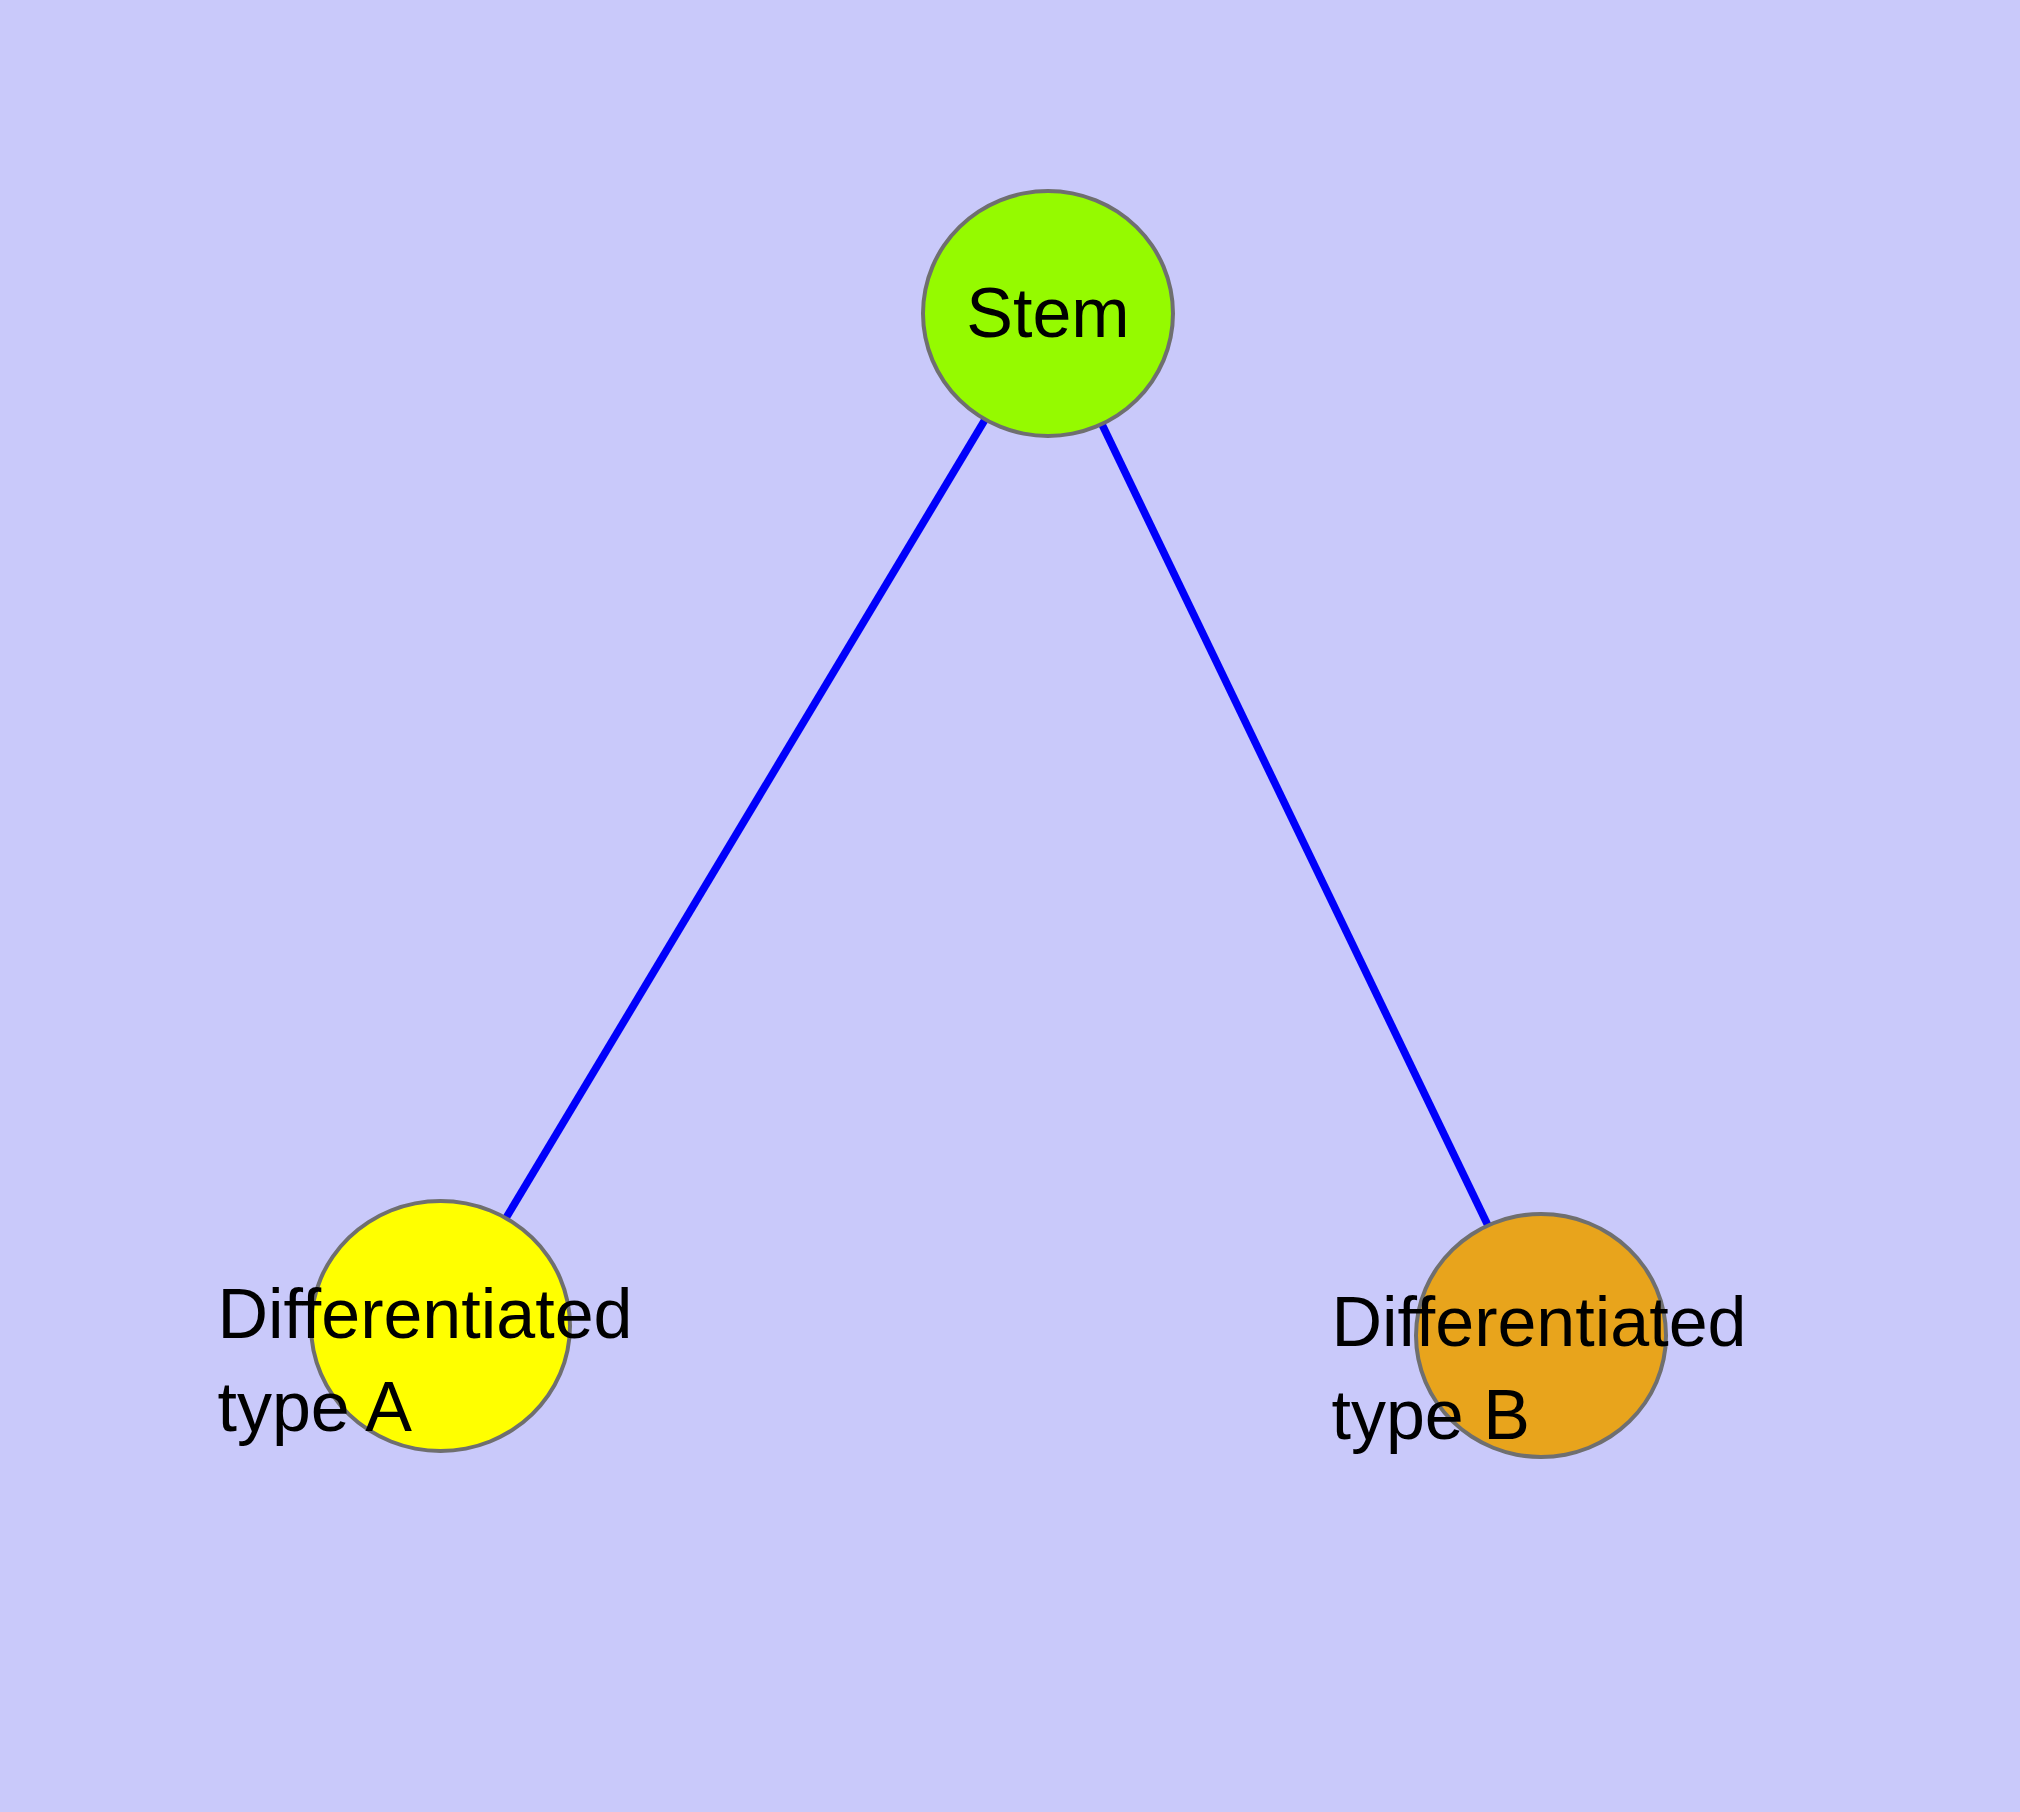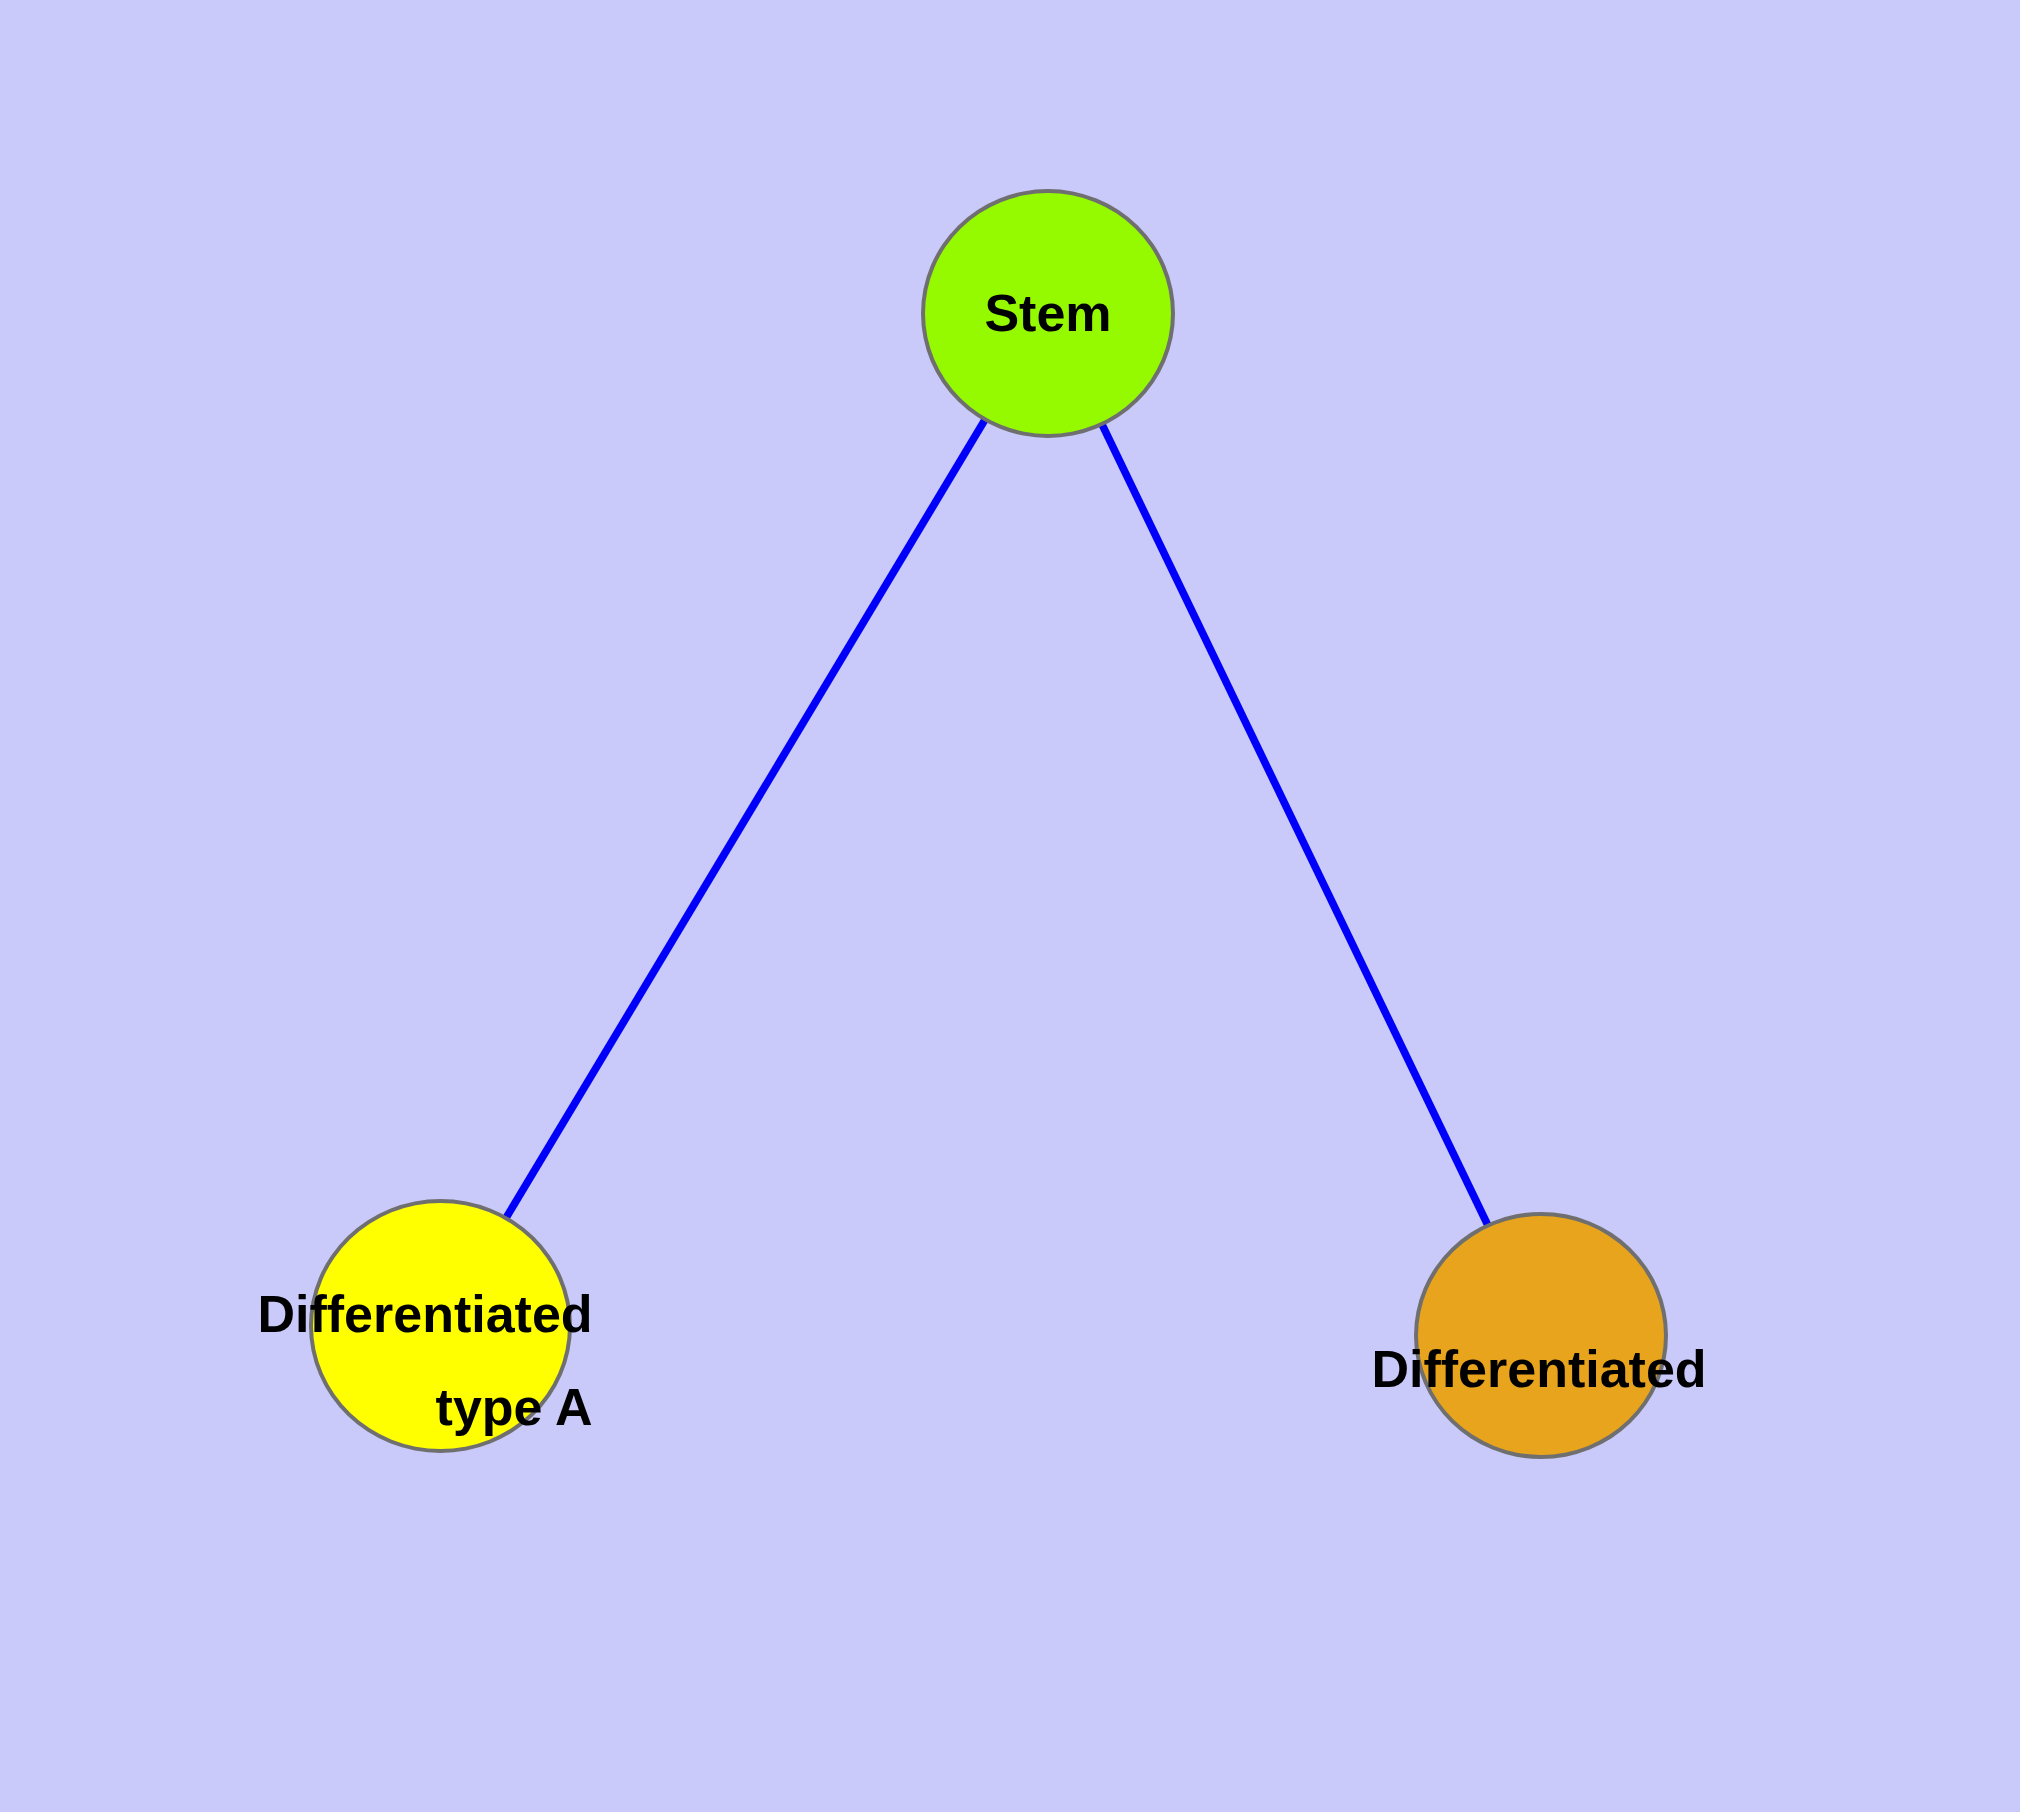--- a/index.html
+++ b/index.html
@@ -23,24 +23,24 @@
     border-radius: 50%;
     z-index: 2;
     display: flex;
     align-items: center;
     justify-content: center;
   }
   .node-stem { left: 921px; top: 189px; width: 254px; height: 249px; }
   .node-a    { left: 309px;  top: 1199px; width: 263px; height: 254px; }
   .node-b    { left: 1414px; top: 1212px; width: 254px; height: 247px; }
   .node-label, .floating-label {
-    font-size: 52px;
-    font-weight: bold;
+    font-size: 70px;
+    font-weight: normal;
     color: #000000;
-    text-align: right;
+    text-align: left;
     line-height: 93px;
   }
   .floating-label {
     position: absolute;
     z-index: 3;
     transform: translate(-50%, -50%);
     white-space: nowrap;
     margin-top: 28px;
   }
   .label-a { left: 425px;  top: 1333px; }
@@ -64,16 +64,17 @@
 
   <div class="node node-b" style="background-color: rgb(232, 164, 28); border-color: rgb(111, 111, 111);"></div>
 
   <div class="floating-label label-a">
     <div>Differentiated</div>
     <div>type A</div>
   </div>
 
   <div class="floating-label label-b">
     <div>Differentiated</div>
+    <div>type B</div>
   </div>
 
 </div>
 
 
 </body></html>

